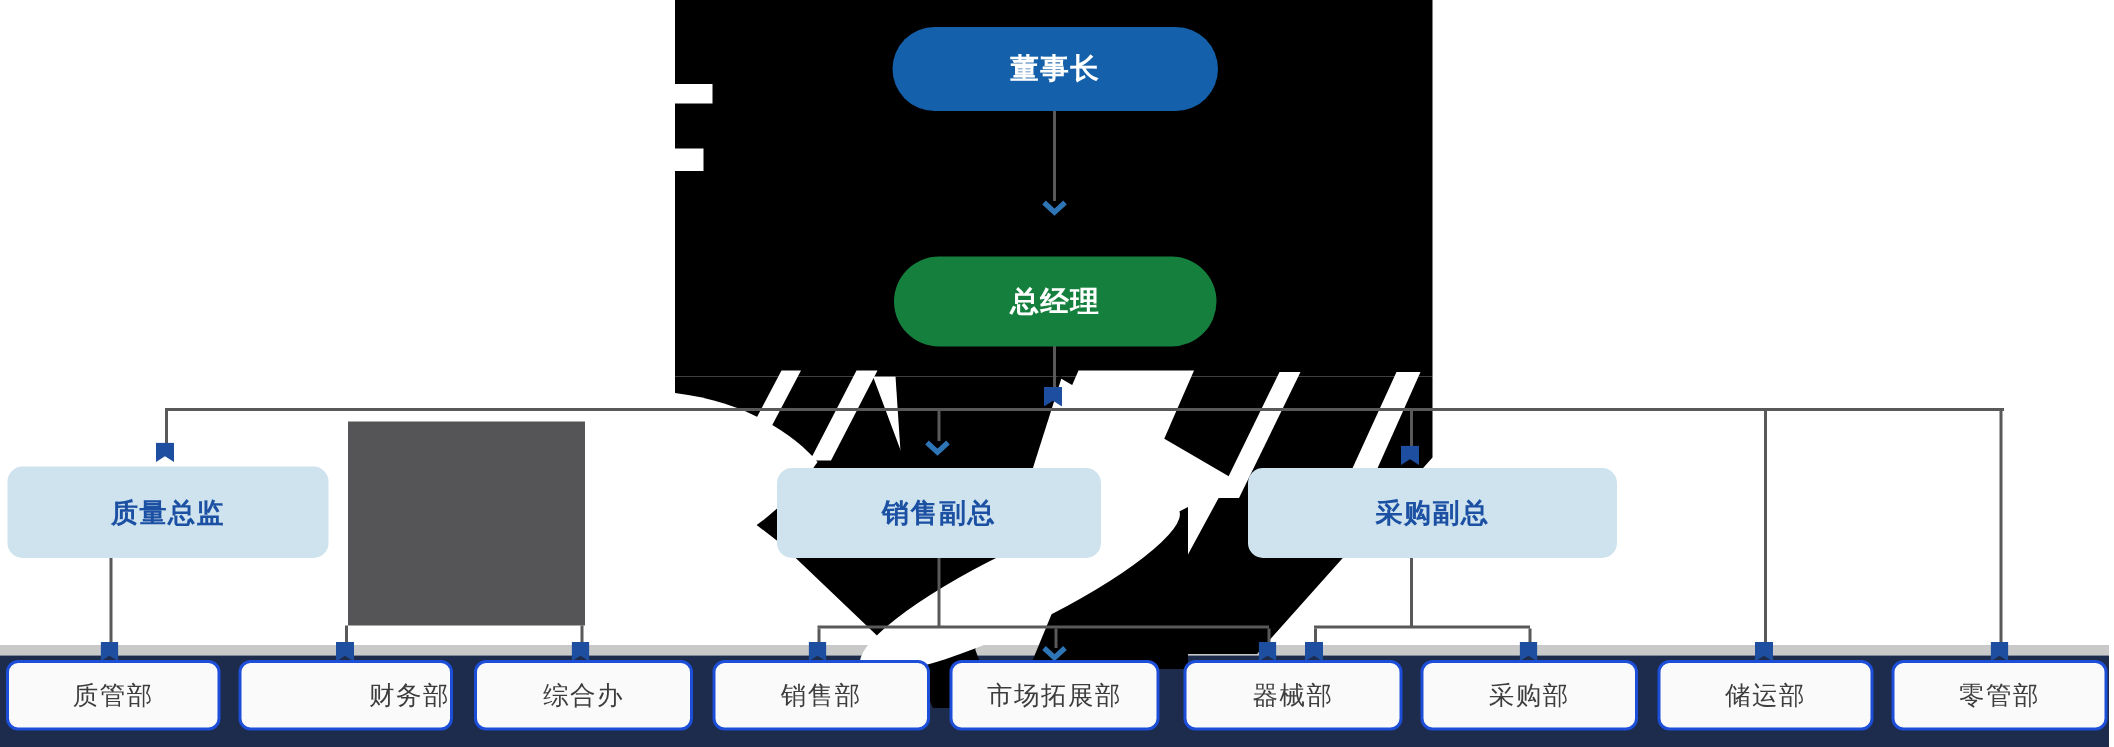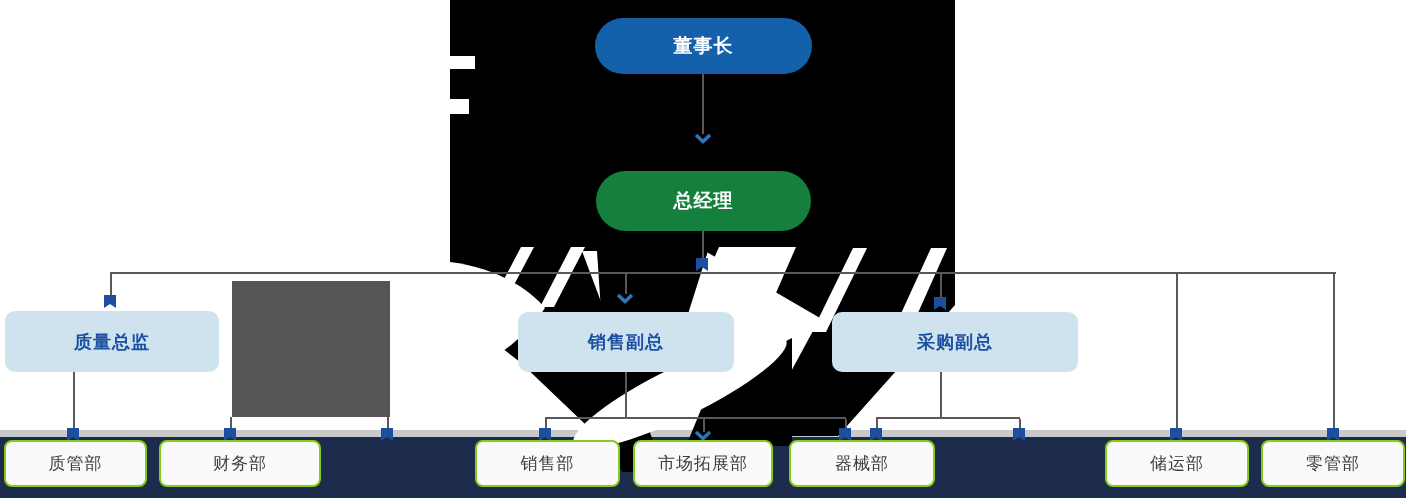--- a/index.html
+++ b/index.html
@@ -21,21 +21,21 @@
 
   .chev { position:absolute; z-index:4; }
 
   
   .node { position:absolute; display:flex; align-items:center; justify-content:center;
           letter-spacing:1px; z-index:5; }
   .pill  { color:#ffffff; font-weight:bold; font-size:19px; }
   .pill1 { background:#1460ab; border-radius:28px; }
   .pill2 { background:#15803d; border-radius:30px;margin-top:19px; }
   .mgr   { background:#cfe3ef; border-radius:10px; color:#1b50a3; font-weight:bold; font-size:18px; }
-  .dept  { background:#fafafa; border:2px solid #84cc16; border-radius:8px;
+  .dept  { background:#fafafa; border:2px solid #1d4ed8; border-radius:8px;
            color:#3d3d3d; font-size:17px; top:440px; height:47px; }
 </style>
 </head>
 <body>
 
 <div class="stage">
 
   <div class="band" style="left:0; top:430px; width:1406px; height:7px; background:#c9c9c9;"></div>
   <div class="band" style="left:0; top:437px; width:1406px; height:61px; background:#1d2b4d;"></div>
 
@@ -121,31 +121,37 @@
   <div class="node mgr" style="left:518px; top:312px; width:216px; height:60px;">
     <span>销售副总</span>
   </div>
   <div class="node mgr" style="left:832px; top:312px; width:246px; height:60px;">
     <span>采购副总</span>
   </div>
 
   <div class="node dept" style="left:4px; width:143px;">
     <span>质管部</span>
   </div>
-  <div class="node dept" style="left:159px; width:162px;">
+  <div class="node dept" style="left:159px; width:143px;justify-content:flex-end;">
     <span>财务部</span>
+  </div>
+  <div class="node dept" style="left:316px; width:146px;">
+    <span>综合办</span>
   </div>
   <div class="node dept" style="left:475px; width:145px;">
     <span>销售部</span>
   </div>
   <div class="node dept" style="left:633px; width:140px;">
     <span>市场拓展部</span>
   </div>
   <div class="node dept" style="left:789px; width:146px;">
     <span>器械部</span>
+  </div>
+  <div class="node dept" style="left:947px; width:145px;">
+    <span>采购部</span>
   </div>
   <div class="node dept" style="left:1105px; width:144px;text-align:right;">
     <span>储运部</span>
   </div>
   <div class="node dept" style="left:1261px; width:144px;">
     <span>零管部</span>
   </div>
 
 </div>
 

